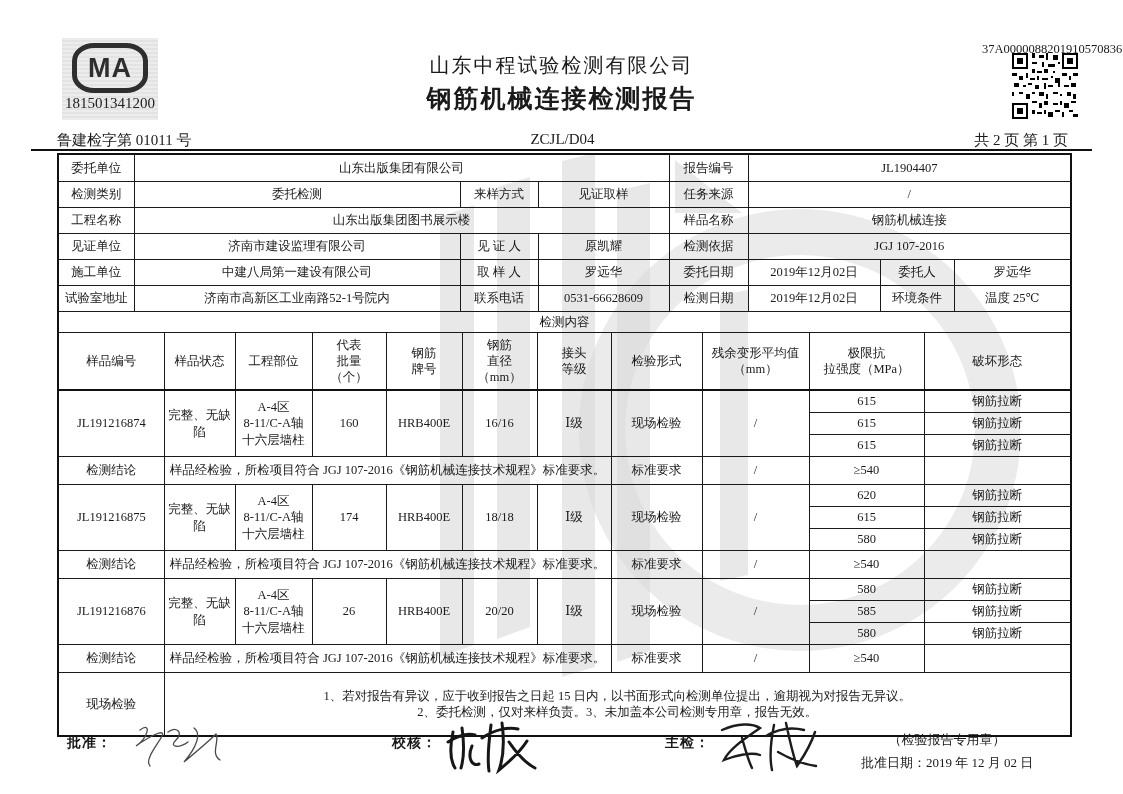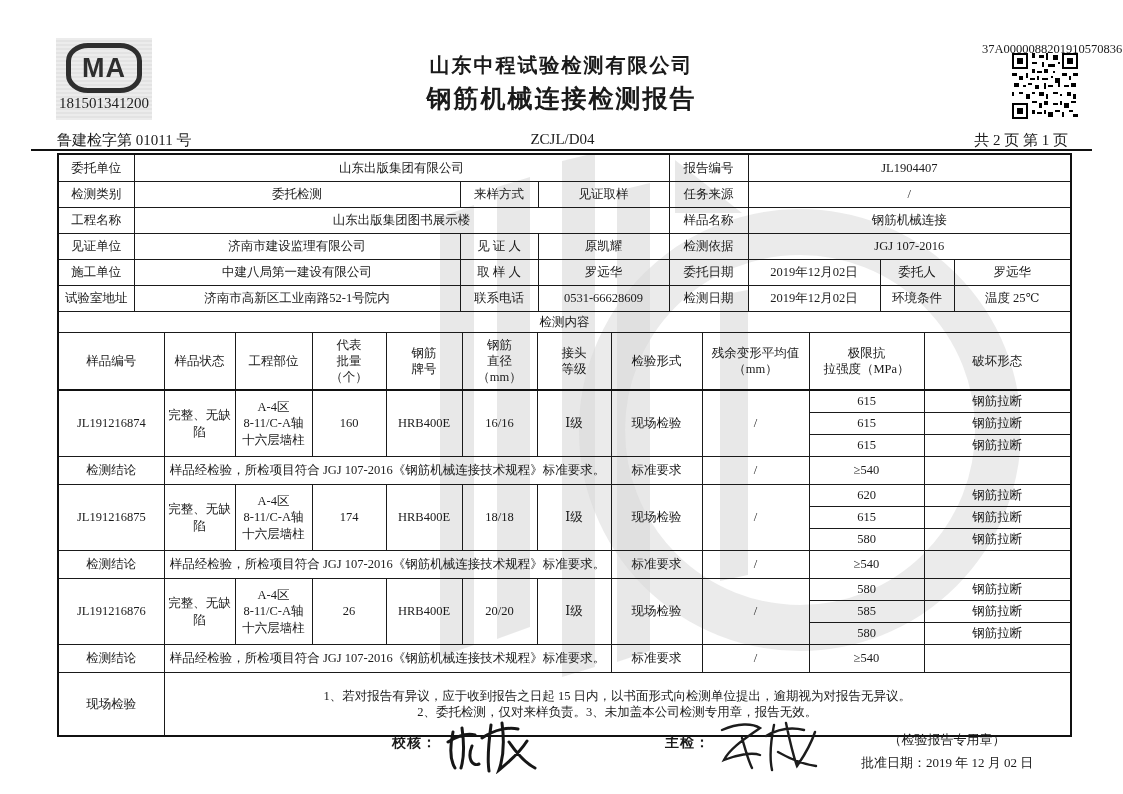--- a/index.html
+++ b/index.html
@@ -1,27 +1,27 @@
 <!DOCTYPE html>
 <html><head>
 <meta charset="utf-8">
 <style>
   html,body{margin:0;padding:0;background:#fff;}
   .page{position:relative;width:1123px;height:794px;background:#fff;overflow:hidden;
         font-family:"Liberation Serif","DejaVu Serif",serif;color:#1a1a1a;}
   
-  .cma-wrap{position:absolute;left:56px;top:38px;width:96px;height:78px;text-align:center;
+  .cma-wrap{position:absolute;left:62px;top:38px;width:96px;height:78px;text-align:center;
             background:repeating-linear-gradient(0deg,#ececec 0 2px,#e3e3e3 2px 4px);padding:2px 0;}
   .cma-mark{display:inline-block;margin-top:3px;width:66px;height:40px;border:5px solid #2e2e2e;
             border-radius:22px/18px;font-family:"Liberation Sans","DejaVu Sans",sans-serif;
             font-weight:bold;font-size:27px;line-height:40px;color:#2e2e2e;letter-spacing:1px;}
   .cma-no{font-size:15px;margin-top:2px;color:#222;}
   .title-block{position:absolute;left:0;top:52px;width:1123px;text-align:center;
                font-family:"Liberation Sans","DejaVu Sans",sans-serif;}
-  .company{font-size:20px;font-weight:bold;letter-spacing:2px;}
+  .company{font-size:20px;font-weight:normal;letter-spacing:2px;}
   .report-title{font-size:25px;font-weight:bold;letter-spacing:2px;margin-top:3px;}
   .barcode-no{position:absolute;left:982px;top:42px;width:160px;font-size:12.5px;}
   .qr{position:absolute;left:1012px;top:53px;width:66px;height:66px;}
   
   .meta{position:absolute;left:57px;top:131px;width:1011px;display:flex;font-size:15px;}
   .meta .m-left{flex:1;text-align:left;}
   .meta .m-center{flex:1;text-align:center;}
   .meta .m-right{flex:1;text-align:right;}
   .meta-rule{position:absolute;left:31px;top:149px;width:1061px;height:0;border-top:2.5px solid #111;}
   
@@ -360,20 +360,26 @@
         <td colspan="10" class="notes-text">
           <div>1、若对报告有异议，应于收到报告之日起 15 日内，以书面形式向检测单位提出，逾期视为对报告无异议。</div>
           <div>2、委托检测，仅对来样负责。3、未加盖本公司检测专用章，报告无效。</div>
         </td>
       </tr>
     </tbody>
       </table>
   </div>
 
   <div class="footer">
+    <div class="sig-group" style="left:10px;top:0;">
+      <span class="sig-label">批准：</span>
+      <svg width="130" height="58" viewBox="0 0 130 58">
+        <path d="M28 14 C40 5, 36 22, 24 30 C38 20, 54 12, 50 20 C46 28, 32 44, 38 50 M56 16 C64 10, 72 16, 64 24 C56 32, 68 32, 76 26 M82 12 C90 18, 84 32, 72 46 C84 36, 98 24, 104 18 C108 24, 98 38, 108 44" stroke="#4a4a4a" stroke-width="1.3" fill="none" stroke-linecap="round"></path>
+      </svg>
+    </div>
     <div class="sig-group" style="left:335px;top:0;">
       <span class="sig-label">校核：</span>
       <svg width="110" height="58" viewBox="0 0 110 58">
         <path d="M16 16 C13 30, 13 44, 18 52 M11 26 C22 19, 31 17, 38 19 M25 12 C27 26, 27 42, 24 52 M35 30 C30 42, 35 51, 42 48 M54 9 C52 24, 50 42, 52 55 M45 22 C58 13, 72 11, 81 13 M65 7 C67 22, 67 40, 62 54 C72 46, 83 36, 90 25 M72 26 C79 36, 88 47, 98 52" stroke="#161616" stroke-width="3" fill="none" stroke-linecap="round"></path>
       </svg>
     </div>
     <div class="sig-group" style="left:608px;top:0;">
       <span class="sig-label">主检：</span>
       <svg width="120" height="58" viewBox="0 0 120 58">
         <path d="M12 14 C28 7, 42 7, 50 12 C36 22, 20 32, 14 44 C26 39, 42 36, 50 39 M32 22 C35 32, 38 44, 42 52 M64 9 C61 24, 59 40, 62 54 M56 20 C68 13, 82 11, 94 14 M76 7 C79 21, 82 36, 87 50 C94 40, 101 28, 105 16 M68 36 C80 43, 92 48, 106 50" stroke="#1c1c1c" stroke-width="2.4" fill="none" stroke-linecap="round"></path>

